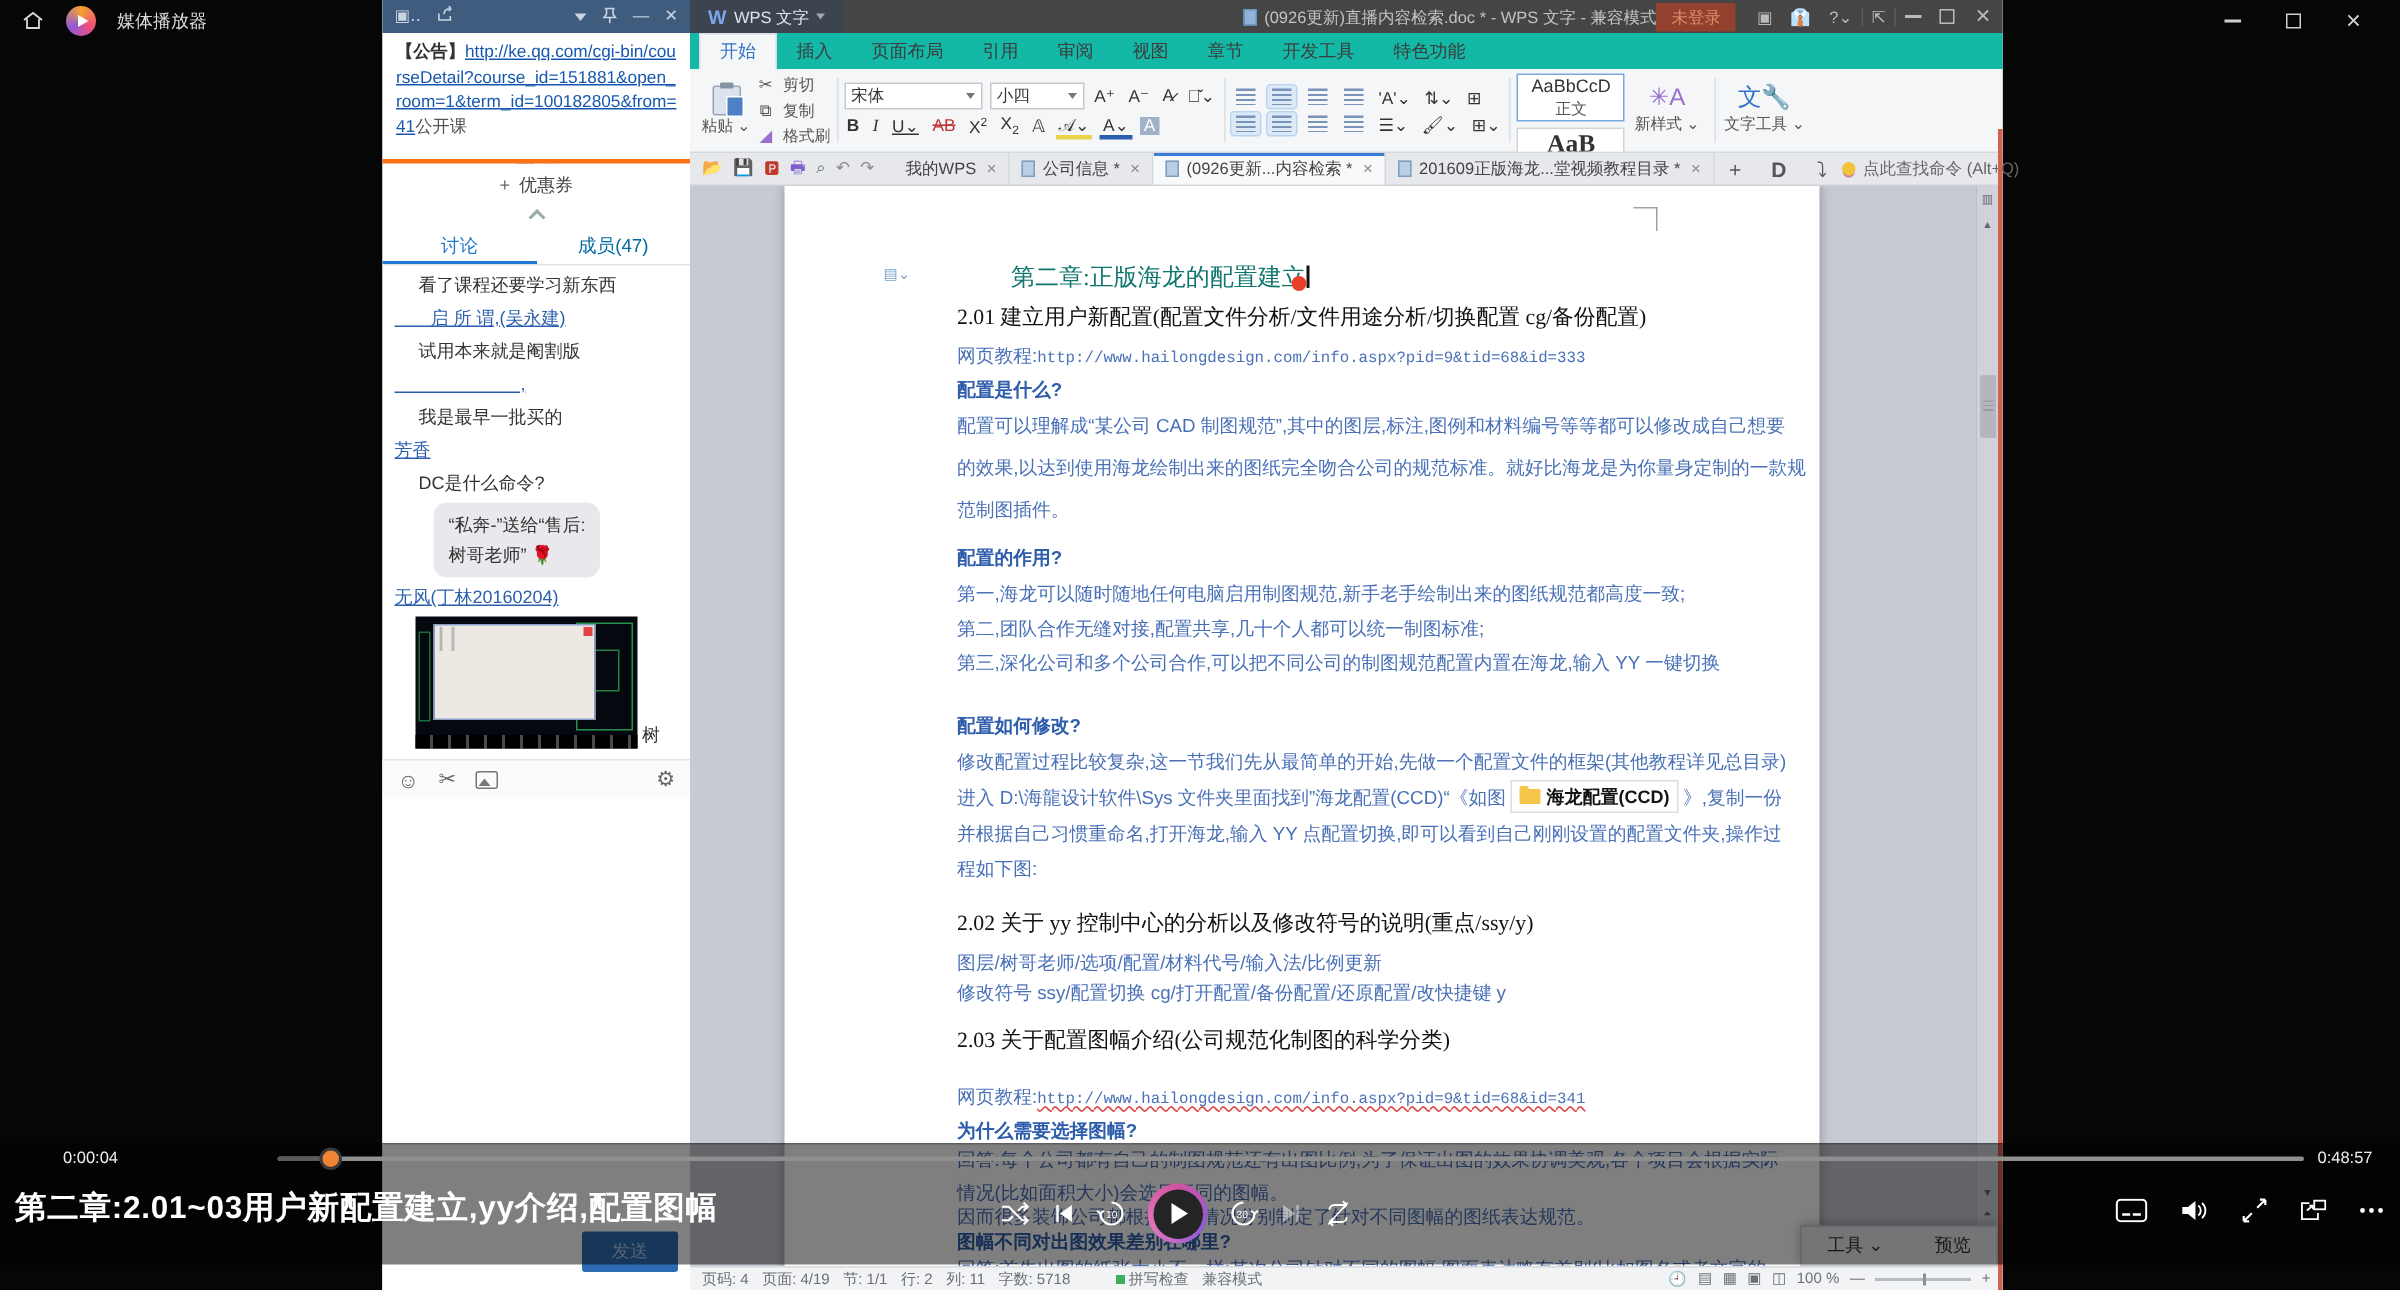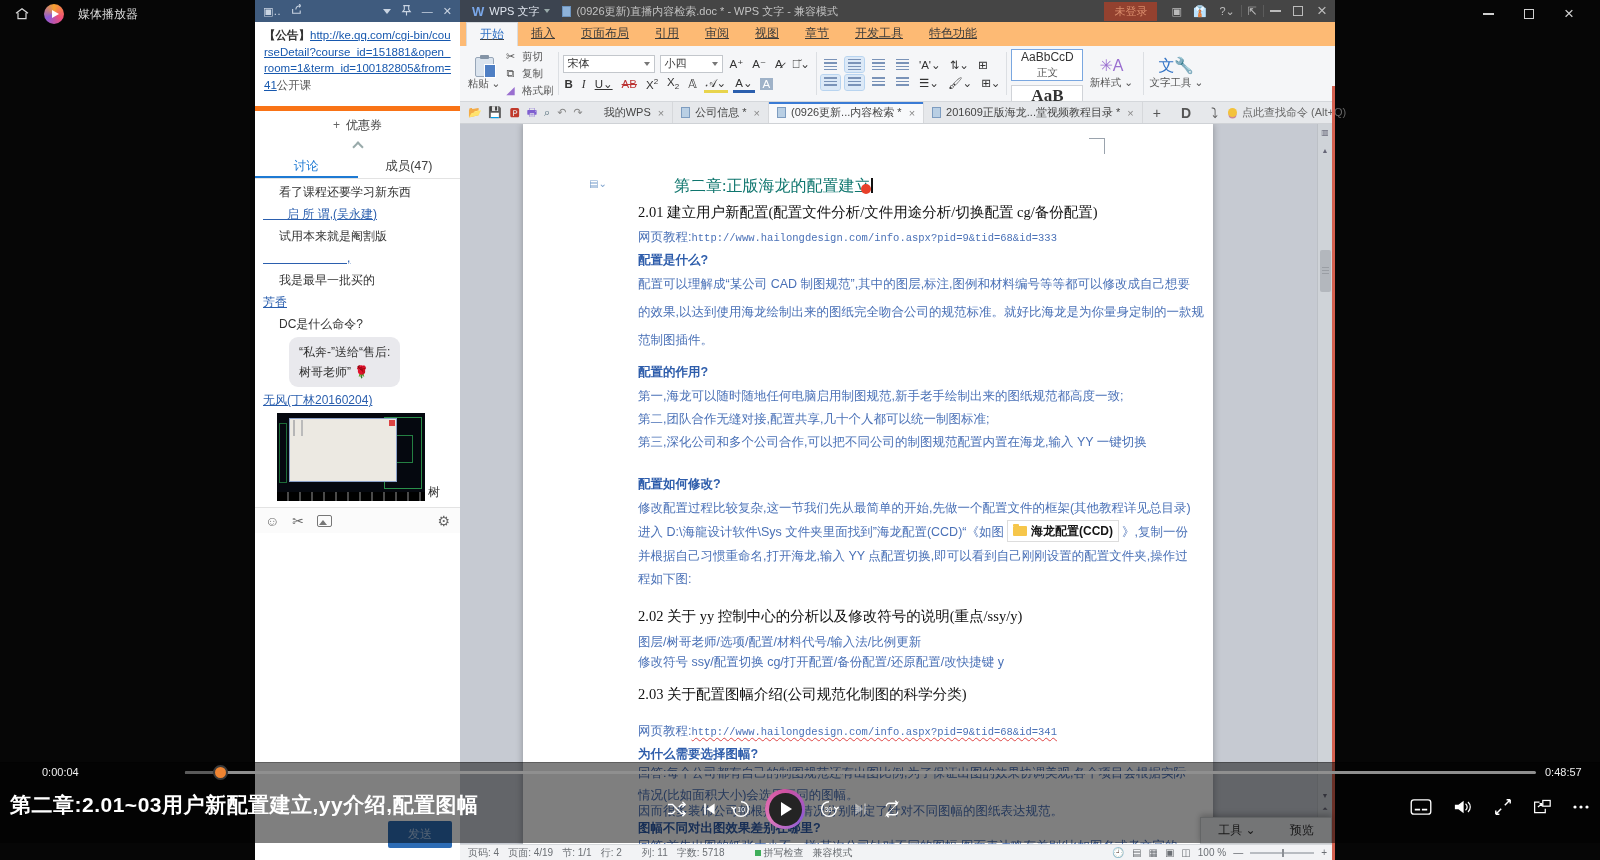--- a/index.html
+++ b/index.html
@@ -27,26 +27,26 @@
   .chat-tb .grow { flex:1; }
   .ct-ic { font-size:11px; line-height:1; color:#c9d4e2; }
   .caret-down { width:0;height:0;border-left:4px solid transparent;border-right:4px solid transparent;border-top:5px solid #c9d4e2; }
   .announce { padding:5px 9px 4px; font-size:11.5px; line-height:1.45; flex:none; }
   .announce .lbl { color:#333; font-weight:bold; }
   .announce a { color:#1758ae; text-decoration:underline; word-break:break-all; }
   .announce .suffix { color:#555; }
   .dots { text-align:center; height:8px; flex:none; }
   .dots i { display:inline-block; width:12px; height:3px; background:#8a8a8a; margin:0 2px; }
   .dots i.off { background:#d5d5d5; }
-  .coupon { text-align:center; padding:6px 0 5px; border-top:5px solid #f97316; color:#444; flex:none; }
+  .coupon { text-align:center; padding:6px 0 5px; border-top:3px solid #f97316; color:#444; flex:none; }
   .coupon .plus { color:#666; margin-right:6px; }
   .collapse { text-align:center; height:16px; flex:none; }
   .collapse i { display:inline-block; width:8px; height:8px; border-top:2px solid #9aa; border-left:2px solid #9aa; transform:rotate(45deg); margin-top:4px; }
   .chat-tabs { display:flex; height:24px; border-bottom:1px solid #e3e3e3; position:relative; flex:none; }
-  .chat-tabs .t { flex:1; text-align:center; line-height:22px; font-size:12.5px; color:#404040; }
+  .chat-tabs .t { flex:1; text-align:center; line-height:22px; font-size:12.5px; color:#0369a1; }
   .chat-tabs .t.active { color:#1e7ad3; }
   .chat-tabs .bar { position:absolute; left:0; bottom:0; width:50%; height:2px; background:#1e7ad3; }
   .messages { flex:1; overflow:hidden; padding-top:2px; }
   .msg { padding:2px 8px; line-height:1.5; }
   .msg .m-txt { white-space:pre-line; }
   .msg.text { padding-left:24px; }
   .msg.user .m-txt { color:#2b5fae; text-decoration:underline; }
   .msg.bubble { padding-left:34px; }
   .msg.bubble .m-txt { display:inline-block; background:#e9e9ed; border-radius:9px; padding:5px 10px; line-height:1.7; }
   .msg .cad-thumb { display:none; }
@@ -67,30 +67,30 @@
   .pic-ic { display:inline-block; width:15px; height:12px; border:1.3px solid #777; border-radius:2px; position:relative; }
   .pic-ic:after { content:""; position:absolute; left:1px; bottom:1px; border-left:4px solid transparent; border-right:4px solid transparent; border-bottom:5px solid #777; }
   .chat-input { flex:1; position:relative; background:#fff; }
   .send-btn { position:absolute; right:8px; bottom:12px; background:#2d6cb5; color:#a8c6e8; font-size:12px; padding:5px 20px; border-radius:2px; }
 
   
   .wps { position:absolute; left:205px; top:0; right:0; height:100%; display:flex; flex-direction:column; background:#c6cad2; }
   .wps-tb { height:22px; background:#454545; display:flex; align-items:center; color:#c8c8c8; font-size:11px; flex:none; }
   .app-tab { height:100%; background:#3c4450; display:flex; align-items:center; gap:5px; padding:0 12px; color:#dfe5ee; flex:none; }
   .app-tab .w { color:#7aa7e8; font-weight:bold; font-size:13px; }
-  .wps-doc-title { flex:1; text-align:left; color:#c2c2c2; white-space:nowrap; overflow:hidden; }
+  .wps-doc-title { flex:1; text-align:right; color:#c2c2c2; white-space:nowrap; overflow:hidden; }
   .wps-doc-title .dico { display:inline-block; width:9px; height:11px; background:#8fb3d9; border:1px solid #6d94bf; margin-right:5px; vertical-align:-2px; }
   .login-btn { background:#93412f; color:#d98c6b; padding:2px 10px; margin-right:8px; flex:none; }
   .tb-ic { color:#bbb; margin:0 6px; font-size:11px; flex:none; }
   .tb-sep { width:1px; height:12px; background:#5c5c5c; flex:none; }
   .wps-tb .wm-min, .wps-tb .wm-max { border-color:#bbb; background:#bbb; }
   .wps-tb .wm-max { background:transparent; }
   .wps-tb .wm-close { color:#bbb; margin:0 8px; }
 
-  .ribbon-tabs { height:24px; background:#fdba74; display:flex; align-items:flex-start; padding-left:6px; font-size:12px; color:#3c3c3c; flex:none;text-decoration:underline; }
+  .ribbon-tabs { height:24px; background:#14b8a6; display:flex; align-items:center; padding-left:6px; font-size:12px; color:#3c3c3c; flex:none; }
   .rtab { padding:0 13px; line-height:23px; }
   .rtab.active { background:#f5f6f8; color:#3273c5; border:1px solid #d9dce0; border-bottom:none; }
 
   .ribbon { height:56px; background:#f5f6f8; border-bottom:1px solid #d4d7db; display:flex; align-items:stretch; padding:3px 4px; font-size:10.5px; color:#555; flex:none; overflow:hidden; }
   .rsep { width:1px; background:#dcdfe3; margin:3px 4px; flex:none; }
   .rgroup { display:flex; flex-direction:column; justify-content:center; gap:3px; flex:none; }
   .rrow { display:flex; align-items:center; gap:5px; }
   .paste-g { display:flex; flex-direction:column; align-items:center; justify-content:center; width:40px; flex:none; }
   .clipboard { width:19px; height:20px; background:#dbe4ee; border:1px solid #97a6b8; border-radius:2px; position:relative; }
   .clipboard:before { content:""; position:absolute; left:4px; top:-3px; width:9px; height:4px; background:#8494a6; border-radius:1px; }
@@ -525,21 +525,21 @@
             <span>⏷</span>
           </div>
         </div>
         <div class="tools-popup">
           <span><span>工具</span> ⌄</span>
           <span>预览</span>
         </div>
       </div>
 
       <div class="statusbar">
-        <span><span class="sb-item" style="margin-right:9px;">页码: 4</span><span class="sb-item" style="margin-right:9px;">页面: 4/19</span><span class="sb-item" style="margin-right:9px;">节: 1/1</span><span class="sb-item" style="margin-right:20px;">行: 2</span><span class="sb-item" style="margin-right:9px;">列: 11</span><span class="sb-item" style="margin-right:21px;">字数: 5718</span></span>
+        <span><span class="sb-item" style="margin-right:9px;">页码: 4</span><span class="sb-item" style="margin-right:9px;">页面: 4/19</span><span class="sb-item" style="margin-right:9px;">节: 1/1</span><span class="sb-item" style="margin-right:9px;">行: 2</span><span class="sb-item" style="margin-right:9px;">列: 11</span><span class="sb-item" style="margin-right:21px;">字数: 5718</span></span>
         <span><span class="gdot"></span><span>拼写检查</span></span>
         <span>兼容模式</span>
         <span class="right">
           <span>🕘</span>
           <span>▤</span>
           <span>▦</span>
           <span>▣</span>
           <span>◫</span>
           <span>100 %</span>
           <span>—</span>

